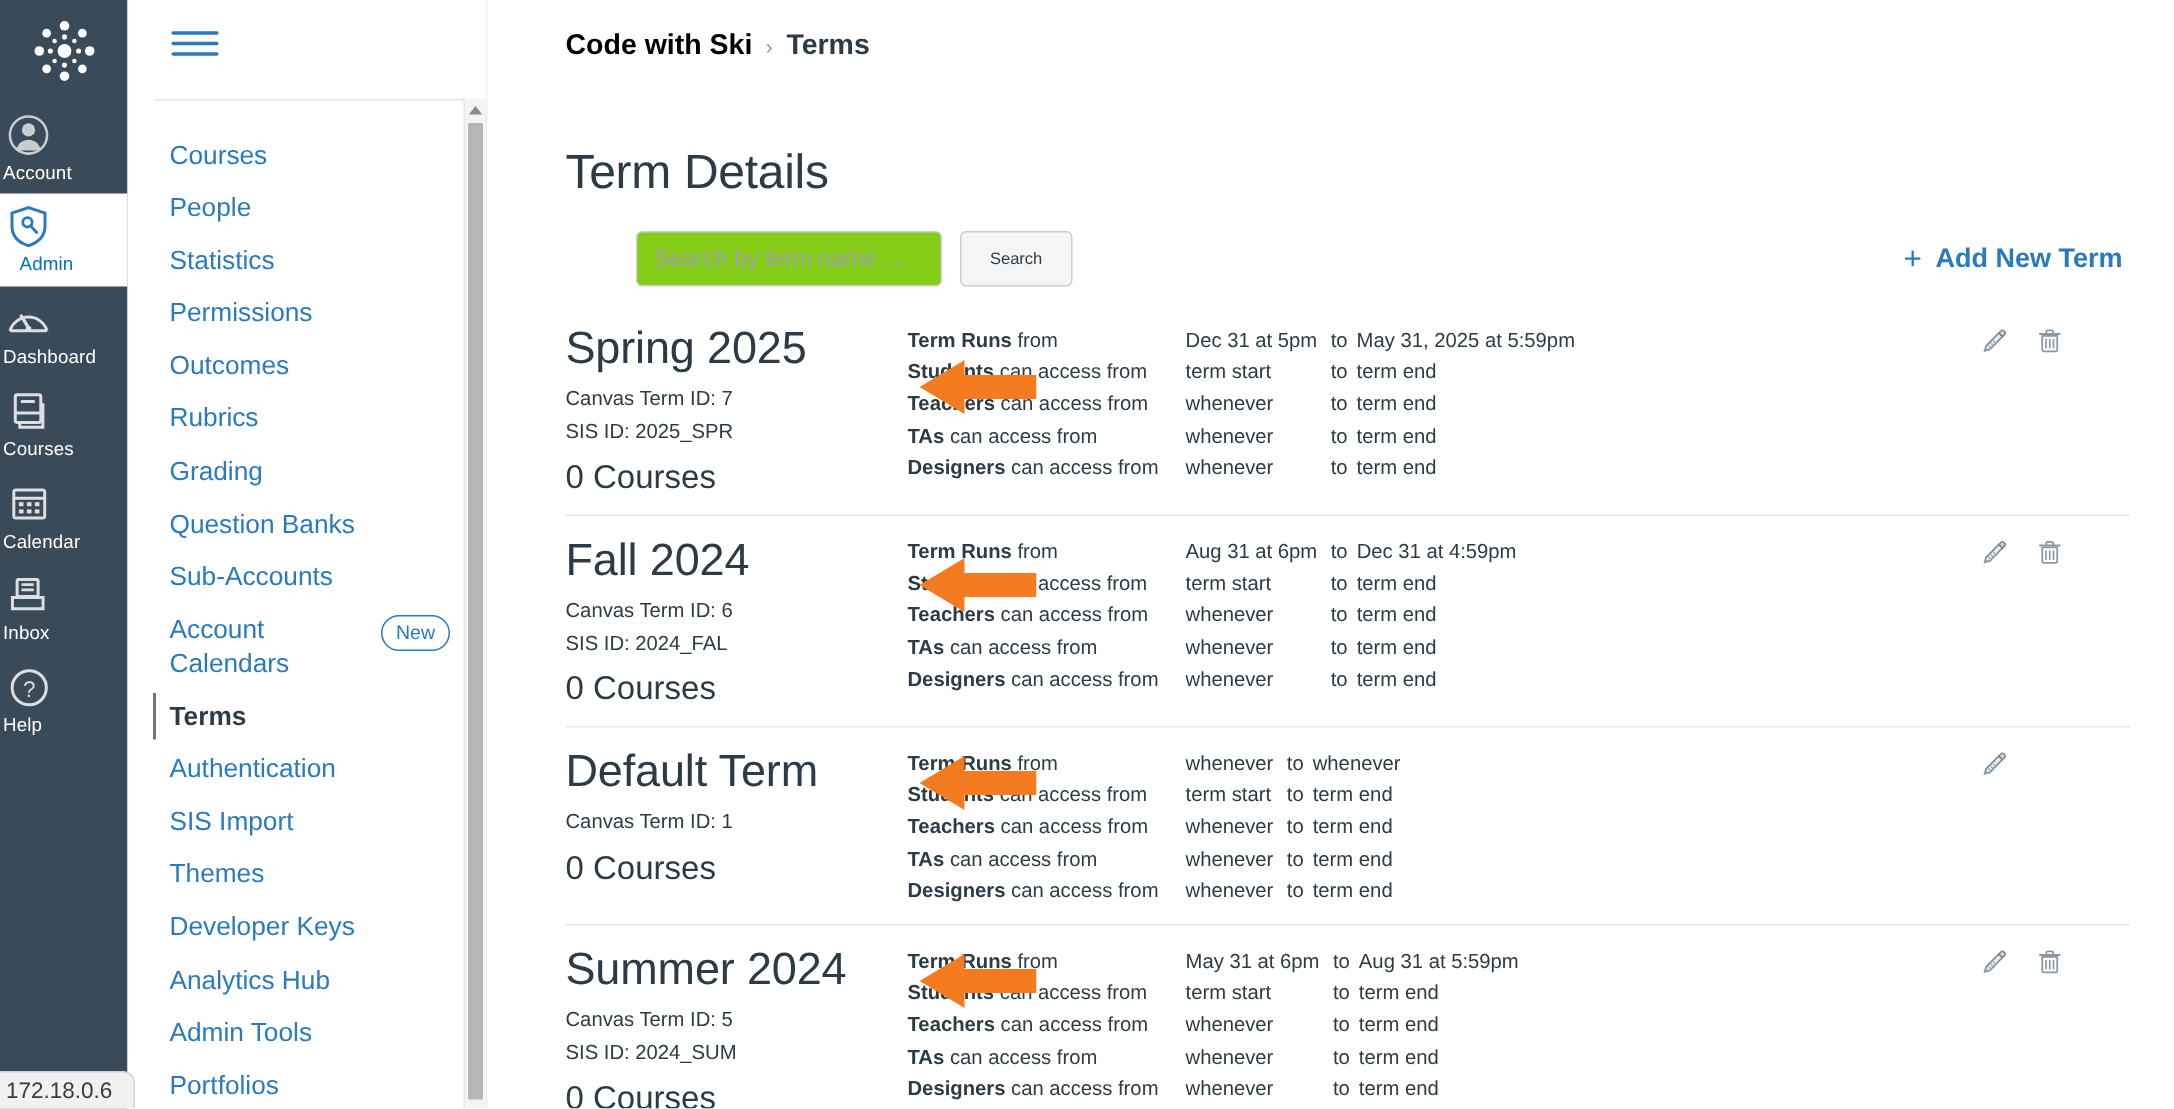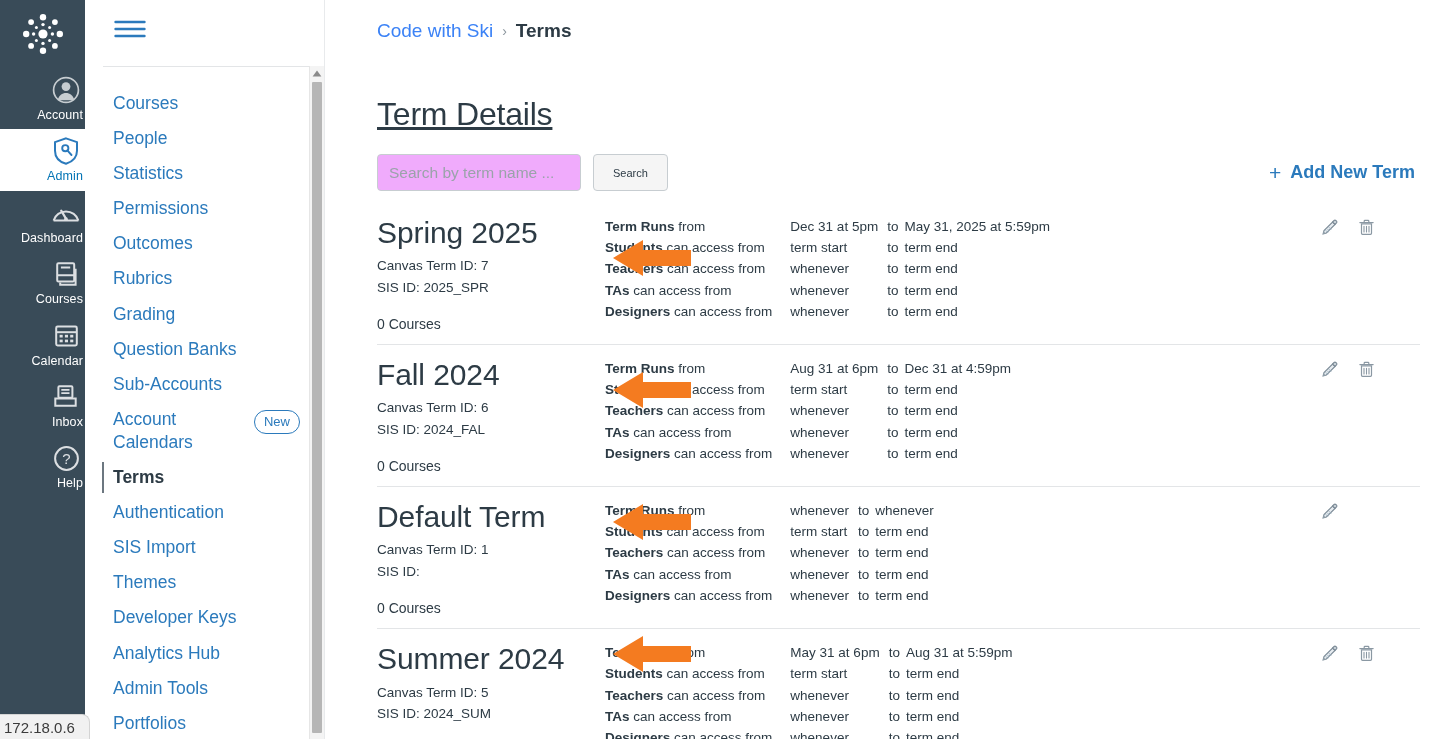--- a/index.html
+++ b/index.html
@@ -17,21 +17,21 @@
   #global-nav {
     width: 85px; height: 739px; flex: 0 0 85px;
     background: #394B58;
     display: flex; flex-direction: column; align-items: stretch;
     overflow: hidden;
   }
   .gn-logo {
     height: 68px; display: flex; align-items: center; justify-content: center;
   }
   .gn-item {
-    display: flex; flex-direction: column; align-items: flex-end; justify-content: center;
+    display: flex; flex-direction: column; align-items: flex-start; justify-content: center;
     padding: 7px 2px 7px; color: #ffffff; text-decoration: none;
     font-size: 12.5px; line-height: 1.15;
   }
   .gn-item .gn-label { margin-top: 3px; letter-spacing: .1px; }
   .gn-item.active { background: #ffffff; color: #0374B5; }
   .gn-item.active .gn-label { color: #0374B5; margin-left: 11px; }
   .gn-icon { width: 34px; height: 30px; display:flex; align-items:center; justify-content:center;}
   .gn-icon svg { display:block; }
 
   
@@ -88,36 +88,36 @@
   
   #main {
     flex: 1 1 auto; position: relative; height: 739px; overflow: hidden;
     background: #ffffff;
   }
   #breadcrumb {
     height: 62px; display: flex; align-items: center;
     padding-left: 52px; gap: 9px;
     font-size: 19px;
   }
-  #breadcrumb a { color: #3b82f6; text-decoration: none; font-weight: 400; }
+  #breadcrumb a { color: #000000; text-decoration: none; font-weight: 700; }
   #breadcrumb .crumb-sep { color: #8c969e; font-size: 14px; }
   #breadcrumb .crumb-current { color: #2d3b45; font-weight: 700; }
 
   #content-area { padding: 34px 29px 0 52px; }
   #page-title {
     font-size: 32px; font-weight: 400; letter-spacing: -.2px;
-    color: #2d3b45; margin-bottom: 21px; text-decoration: underline;
+    color: #2d3b45; margin-bottom: 21px;
   }
 
   #toolbar { display: flex; align-items: center; margin-bottom: 18px; }
   #search-input {
     width: 204px; height: 37px;
     border: 1px solid #c7cdd1; border-radius: 4px;
     padding: 0 11px; font-size: 15.5px; color: #2d3b45;
-    font-family: "Liberation Sans", sans-serif; background:#f0abfc;
+    font-family: "Liberation Sans", sans-serif; background:#84cc16;margin-left:47px;
   }
   #search-input::placeholder { color: #9aa3aa; }
   #search-button {
     margin-left: 12px; height: 37px; padding: 0 19px;
     border: 1px solid #c7cdd1; border-radius: 4px;
     background: #f5f5f5; color: #2d3b45;
     font-size: 11px; font-family: "Liberation Sans", sans-serif;
     cursor: pointer;
   }
   #add-term-link {
@@ -134,21 +134,21 @@
     border-top: 1px solid #e3e5e7;
     padding: 10px 0 12px 0;
   }
   .term-row:first-child { border-top: none; padding-top: 4px; }
   .term-left { flex: 0 0 228px; padding-top: 2px; }
   .term-name {
     font-size: 30px; font-weight: 400; color: #2d3b45;
     line-height: 1.18; margin-bottom: 5px; letter-spacing: -.1px;
   }
   .term-meta { font-size: 13.5px; color: #2d3b45; line-height: 1.58; }
-  .term-courses { font-size: 14px; color: #2d3b45; margin-top: 18px; }
+  .term-courses { font-size: 22px; color: #2d3b45; margin-top: 7px; }
 
   .term-mid { flex: 1 1 auto; padding-top: 3px; }
   .dates-table { border-collapse: collapse; }
   .dates-table td {
     font-size: 13.5px; color: #2d3b45; line-height: 1.57;
     padding: 0 0 0 0; vertical-align: top; white-space: nowrap;
   }
   .dates-table td.c-label { padding-right: 18px; }
   .dates-table td.c-label b { font-weight: 700; }
   .dates-table td.c-from { padding-right: 9px; }
@@ -552,21 +552,20 @@
                   <path d="M4.5 5.9h10v9.4a1 1 0 0 1-1 1H5.5a1 1 0 0 1-1-1z" fill="#fff" stroke="#8a98a3" stroke-width="1.2"></path>
                   <path d="M7 8.3v5.6M9.5 8.3v5.6M12 8.3v5.6" stroke="#8a98a3" stroke-width="1.1" stroke-linecap="round"></path>
                 </svg>
               </span>
             </div>
           </div>
           <div class="term-row">
             <div class="term-left">
               <div class="term-name">Default Term</div>
               <div class="term-meta">Canvas Term ID: 1</div>
-              <div class="term-meta">SIS ID:</div>
               <div class="term-courses">0 Courses</div>
             </div>
             <div class="term-mid">
               <table class="dates-table">
                 <tbody>
                   <tr>
                     <td class="c-label"><b>Term Runs</b> <span>from</span></td>
                     <td class="c-from">whenever</td>
                     <td class="c-to">to</td>
                     <td class="c-end">whenever</td>

